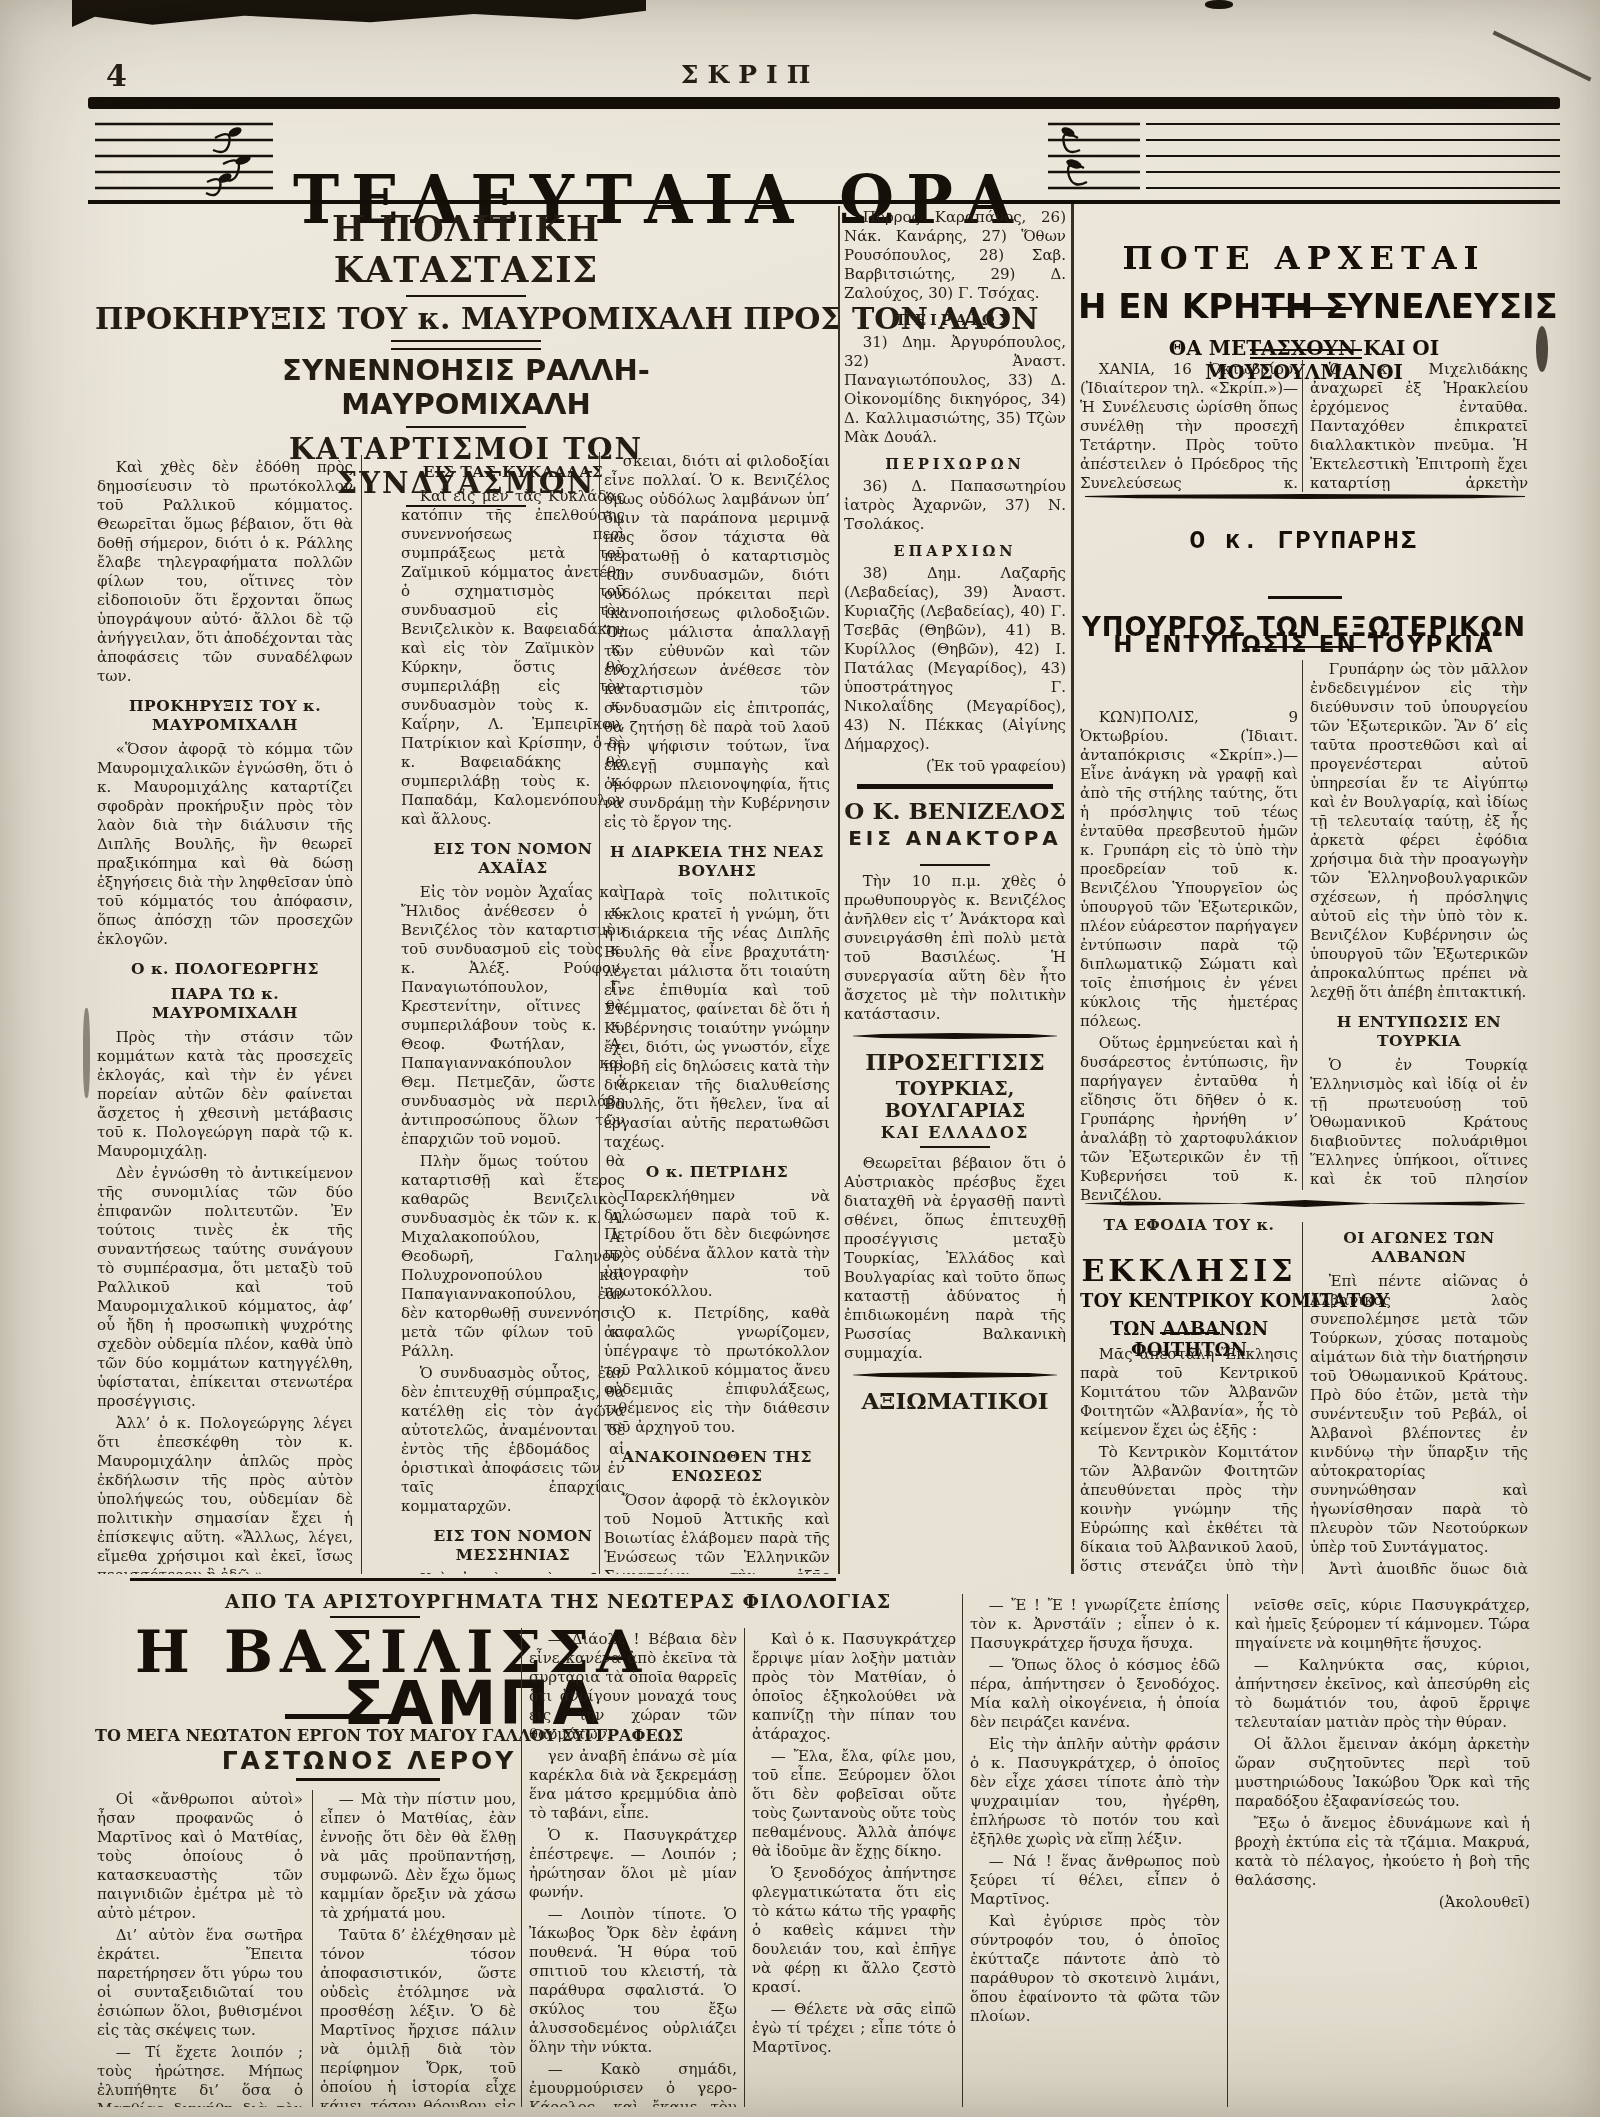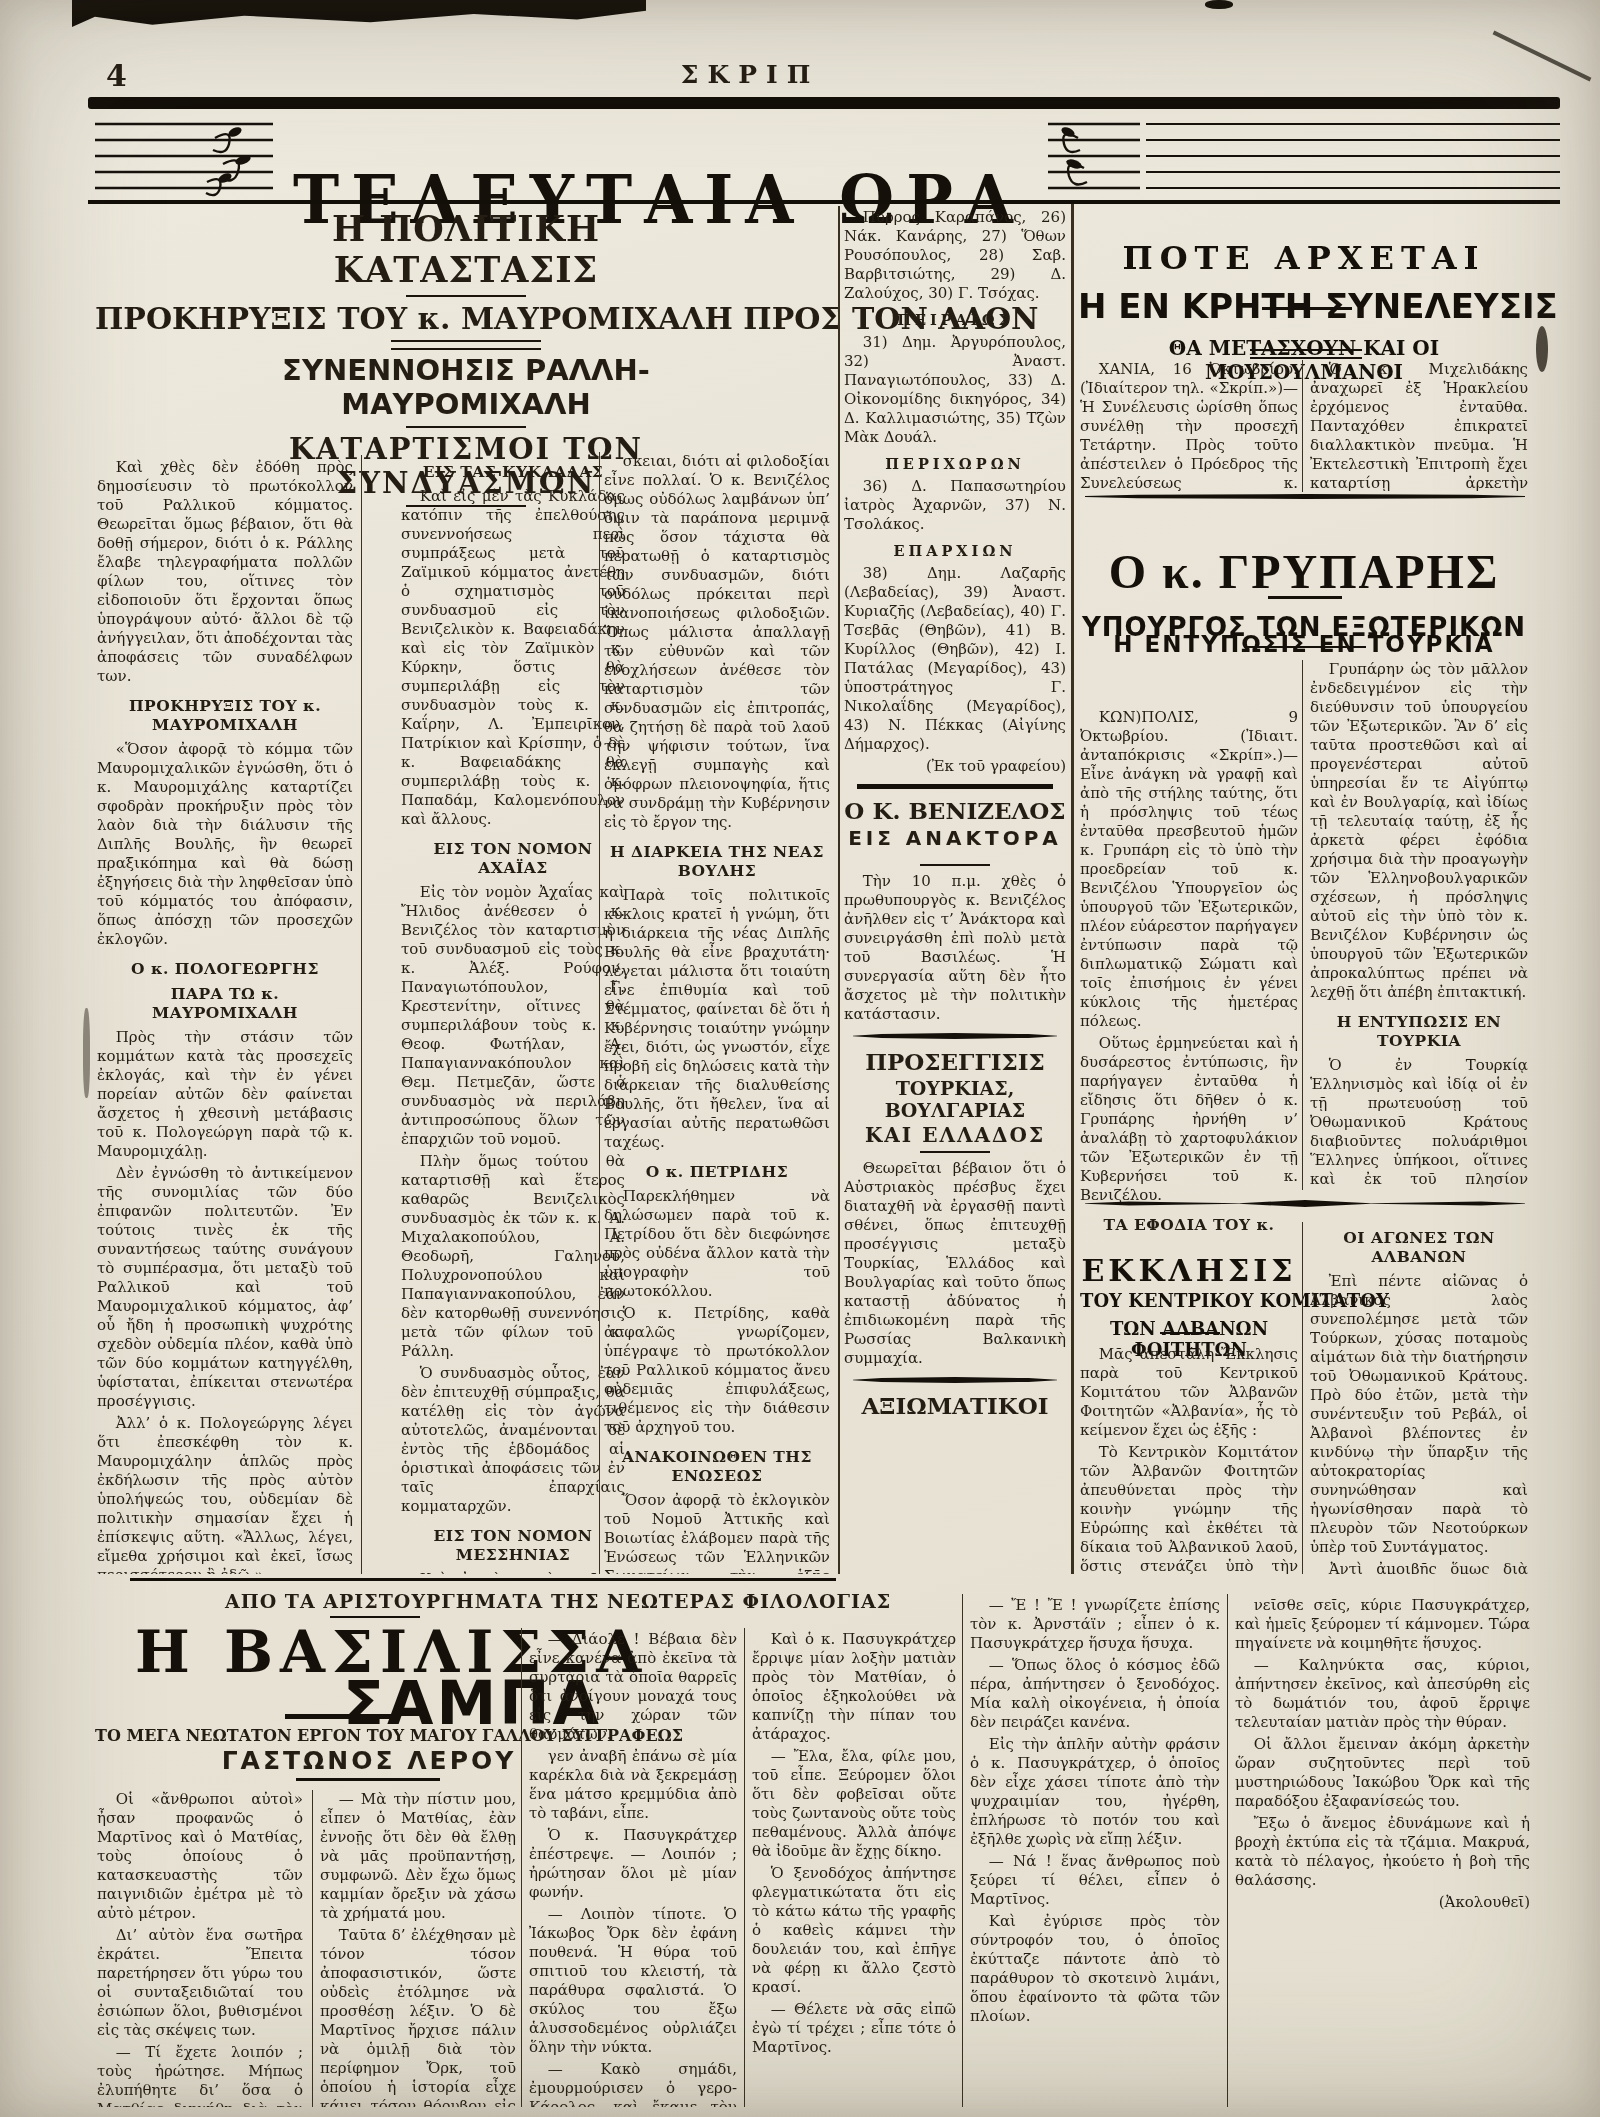--- a/index.html
+++ b/index.html
@@ -54,21 +54,21 @@
   .rb{position:absolute;left:1078px;width:452px;text-align:center;color:#15100a;}
   .rb-h1{top:212px;font-size:32px;font-weight:bold;letter-spacing:7px;}
   .rb-h2{top:258px;font-family:"DejaVu Sans",sans-serif;font-size:34px;font-weight:bold;white-space:nowrap;}
   .rb-h3{top:316px;font-size:20px;font-weight:bold;}
   .rr1{position:absolute;left:1262px;top:307px;width:90px;height:3px;background:#15100a;}
   .rr2{position:absolute;left:1250px;top:349px;width:112px;height:6px;border-top:2px solid #15100a;border-bottom:2px solid #15100a;}
   .cl{left:1080px;top:360px;width:218px;height:132px;}
   .cr{left:1310px;top:360px;width:218px;height:132px;}
   .taper{position:absolute;left:1085px;top:494px;width:440px;height:5px;background:#15100a;
          clip-path:polygon(0 40%,12% 15%,50% 0,88% 15%,100% 40%,100% 60%,88% 85%,50% 100%,12% 85%,0 60%);}
-  .gry-h1{top:504px;font-family:Liberation Serif, serif;font-size:48px;font-weight:bold;letter-spacing:2px;}
+  .gry-h1{top:504px;font-family:Liberation Mono, monospace;font-size:26px;font-weight:bold;letter-spacing:2px;}
   .gry-h2{top:590px;font-family:"DejaVu Sans",sans-serif;font-size:26px;font-weight:bold;letter-spacing:1px;white-space:nowrap;}
   .gr1{position:absolute;left:1268px;top:596px;width:74px;height:3px;background:#15100a;}
   .gry-h3{top:608px;font-family:"DejaVu Sans",sans-serif;font-size:23px;font-weight:bold;letter-spacing:2px;}
   .gr2{position:absolute;left:1244px;top:646px;width:122px;height:2px;background:#15100a;}
   .gl{left:1080px;top:688px;width:218px;height:530px;margin-top:20px;}
   .gr{left:1310px;top:660px;width:218px;height:530px;}
   .spindle2{position:absolute;left:1085px;top:1200px;width:440px;height:7px;background:#15100a;
          clip-path:polygon(0 45%,10% 20%,35% 45%,50% 0,65% 45%,90% 20%,100% 45%,100% 55%,90% 80%,65% 55%,50% 100%,35% 55%,10% 80%,0 55%);}
   .ekk{position:absolute;left:1080px;width:218px;text-align:center;color:#15100a;}
   .ekk-h1{top:1228px;font-size:30px;font-weight:bold;letter-spacing:4px;}
@@ -100,21 +100,21 @@
   .fde{left:1227px;top:1594px;height:513px;}
   
   .bp{margin:0 0 3px;text-indent:1.25em;text-align:justify;font-size:15px;line-height:19px;}
   .bp.rt{text-indent:0;text-align:right;}
   .sh{margin:10px 0 6px;text-align:center;font-size:15.5px;font-weight:bold;letter-spacing:.5px;}
   .sh.tight{margin:0 0 6px;}
   .sh.csm{letter-spacing:4px;font-size:14.5px;margin:8px 0 5px;}
   .ah1{margin:8px 0 2px;text-align:center;font-size:23px;font-weight:bold;font-family:"DejaVu Serif",serif;}
   .ah1b{margin:0 0 2px;text-align:center;font-size:19px;font-weight:bold;font-family:"DejaVu Serif",serif;}
   .ah2{margin:0 0 14px;text-align:center;font-size:20px;font-weight:bold;letter-spacing:4px;font-family:"DejaVu Sans",sans-serif;}
-  .ah3{margin:0 0 2px;text-align:center;font-size:20px;font-weight:bold;letter-spacing:2px;}
+  .ah3{margin:0 0 2px;text-align:center;font-size:16px;font-weight:bold;letter-spacing:2px;}
   .rl{width:70px;height:2px;background:#1a140d;margin:4px auto 6px;}
   .rbar{width:88%;height:5px;background:#15100a;margin:8px auto;}
   .rsp{width:92%;height:6px;background:#15100a;margin:9px auto;
        clip-path:polygon(0 45%,14% 18%,50% 0,86% 18%,100% 45%,100% 55%,86% 82%,50% 100%,14% 82%,0 55%);}
   h1,h3,h4,p{padding:0;}
   .abs{position:absolute;}
 </style>
 </head>
 <body>
 

